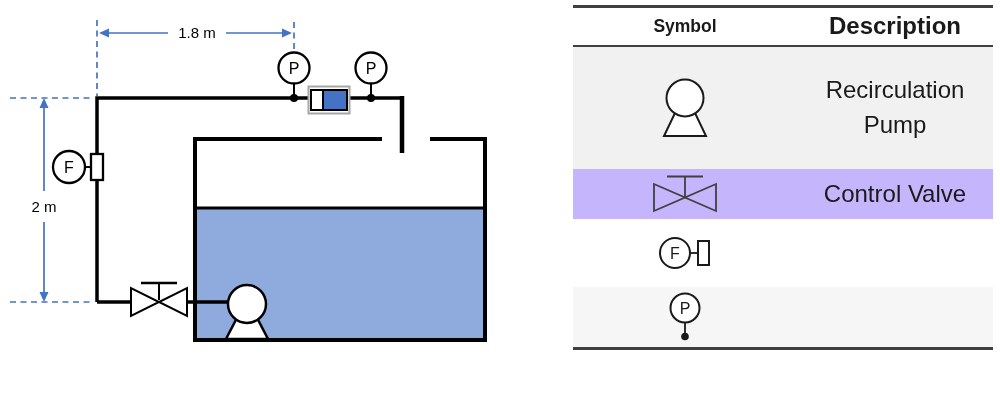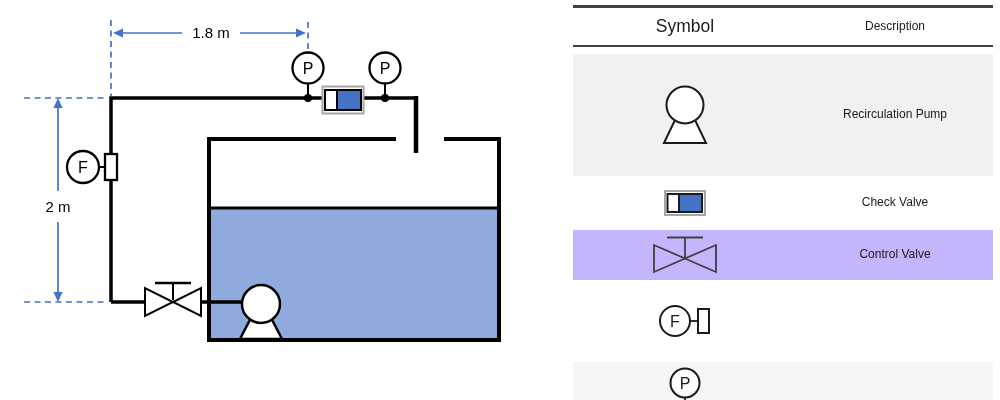--- a/index.html
+++ b/index.html
@@ -1,35 +1,35 @@
 <!DOCTYPE html>
 <html><head>
 <meta charset="utf-8">
 <style>
   html,body{margin:0;padding:0;}
   body{
     width:1000px;height:400px;position:relative;background:#ffffff;
     font-family:"Liberation Sans",sans-serif;overflow:hidden;
   }
-  .diagram-wrap{position:absolute;left:16px;top:0;width:555px;height:400px;}
+  .diagram-wrap{position:absolute;left:2px;top:0;width:555px;height:400px;}
   svg text{font-family:"Liberation Sans",sans-serif;}
   .dim-text{font-size:15px;fill:#000000;}
   .inst-letter{font-size:16px;fill:#000000;}
 
   
   .legend{
     position:absolute;left:573px;top:5px;width:420px;
     border-top:3px solid #404040;border-bottom:3px solid #404040;
     color:#1a1a1a;
   }
   .lg-header{display:flex;height:37px;border-bottom:2px solid #404040;align-items:center;}
-  .lg-h{font-weight:normal;font-size:17.5px;}
-  .lg-row{display:flex;align-items:center;margin-top:7px;}
+  .lg-h{font-weight:bold;font-size:17.5px;}
+  .lg-row{display:flex;align-items:center;}
   .lg-sym-col{width:224px;display:flex;justify-content:center;align-items:center;}
-  .lg-desc-col{flex:1;text-align:center;font-size:12px;line-height:1.45;padding:0 18px;}
+  .lg-desc-col{flex:1;text-align:center;font-size:24px;line-height:1.45;padding:0 18px;}
   .rh1{height:122px;background:#f1f1f1;}
   .rh2{height:40px;background:#ffffff;}
   .rh3{height:50px;background:#c4b5fd;}
   .rh4{height:68px;background:#ffffff;}
   .rh5{height:60px;background:#f6f6f6;}
 </style>
 </head>
 <body>
 
 <div class="diagram-wrap">
@@ -120,30 +120,20 @@
   <div class="lg-row rh1">
     <div class="lg-sym-col">
       <svg width="46" height="60" viewBox="0 0 46 60">
         <polygon points="2,58 44,58 33,35 13,35" fill="#ffffff" stroke="#1a1a1a" stroke-width="2"></polygon>
         <circle cx="23" cy="20" r="18.5" fill="#ffffff" stroke="#1a1a1a" stroke-width="2"></circle>
       </svg>
     </div>
     <div class="lg-desc-col">Recirculation Pump</div>
   </div>
 
-  <div class="lg-row rh2">
-    <div class="lg-sym-col">
-      <svg width="42" height="26" viewBox="0 0 42 26">
-        <rect x="1" y="1" width="40" height="24" fill="#ffffff" stroke="#a6a6a6" stroke-width="2"></rect>
-        <rect x="3.5" y="4" width="11.5" height="18" fill="#ffffff" stroke="#1a1a1a" stroke-width="2"></rect>
-        <rect x="15" y="4" width="23" height="18" fill="#4472C4" stroke="#1a1a1a" stroke-width="2"></rect>
-      </svg>
-    </div>
-    <div class="lg-desc-col">Check Valve</div>
-  </div>
 
   <div class="lg-row rh3">
     <div class="lg-sym-col">
       <svg width="66" height="40" viewBox="0 0 66 40">
         <path d="M15,2.5 H51" stroke="#404040" stroke-width="2" fill="none"></path>
         <path d="M33,2.5 V23" stroke="#404040" stroke-width="1.8" fill="none"></path>
         <polygon points="2,10 2,37 33,23.5" fill="none" stroke="#404040" stroke-width="1.8"></polygon>
         <polygon points="64,10 64,37 33,23.5" fill="none" stroke="#404040" stroke-width="1.8"></polygon>
       </svg>
     </div>

